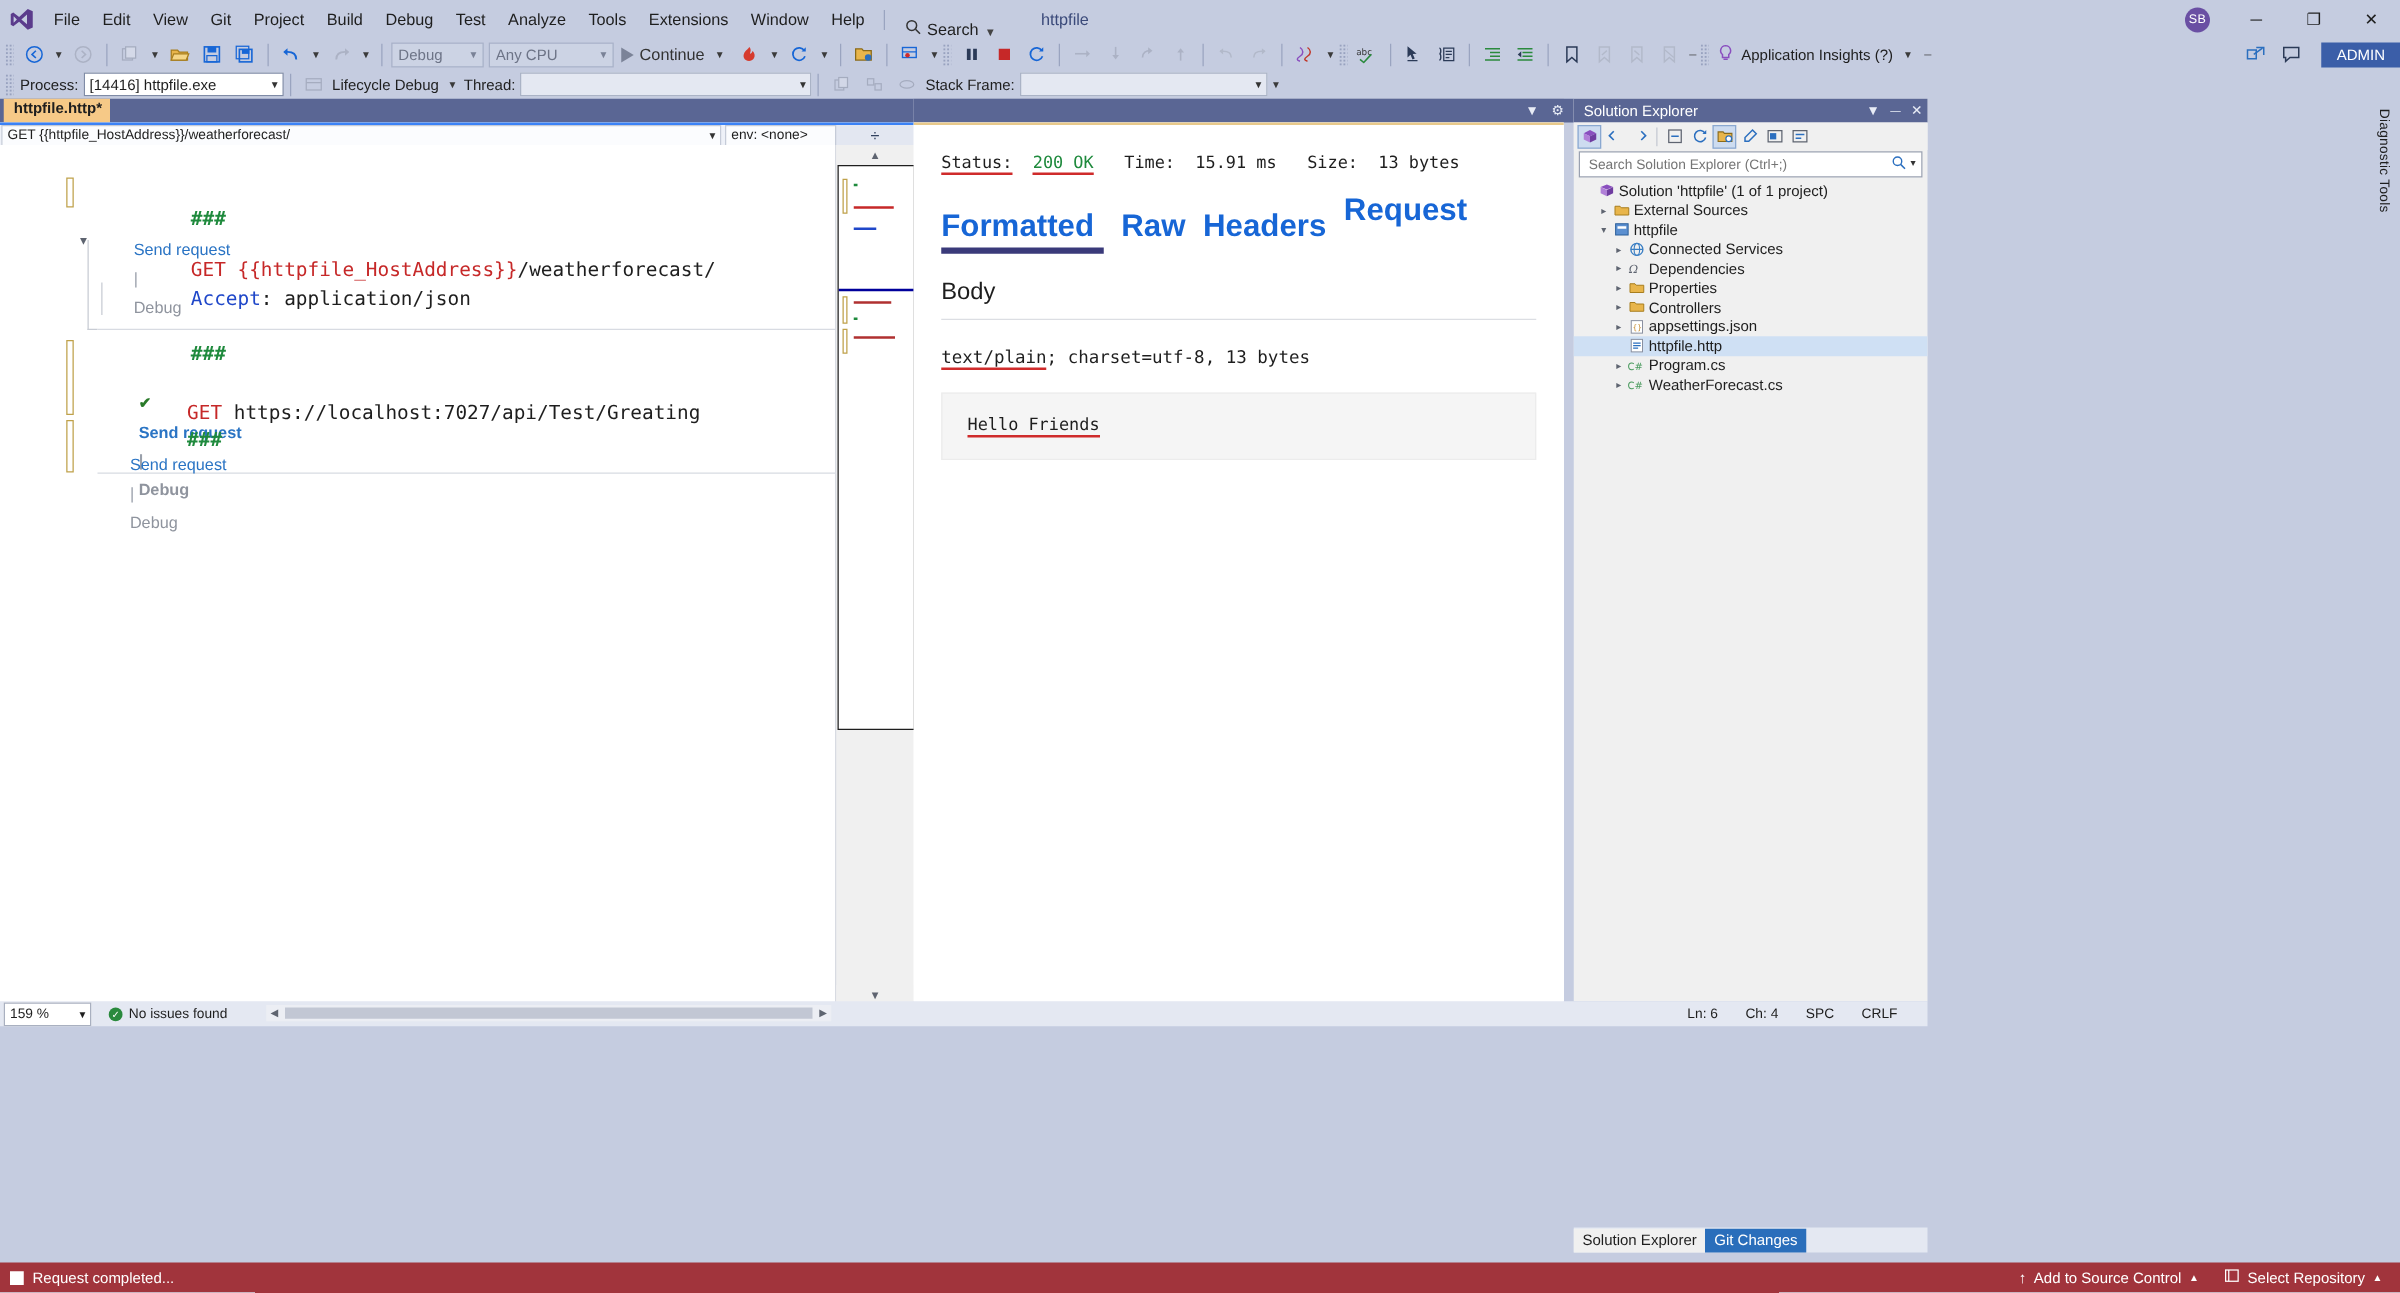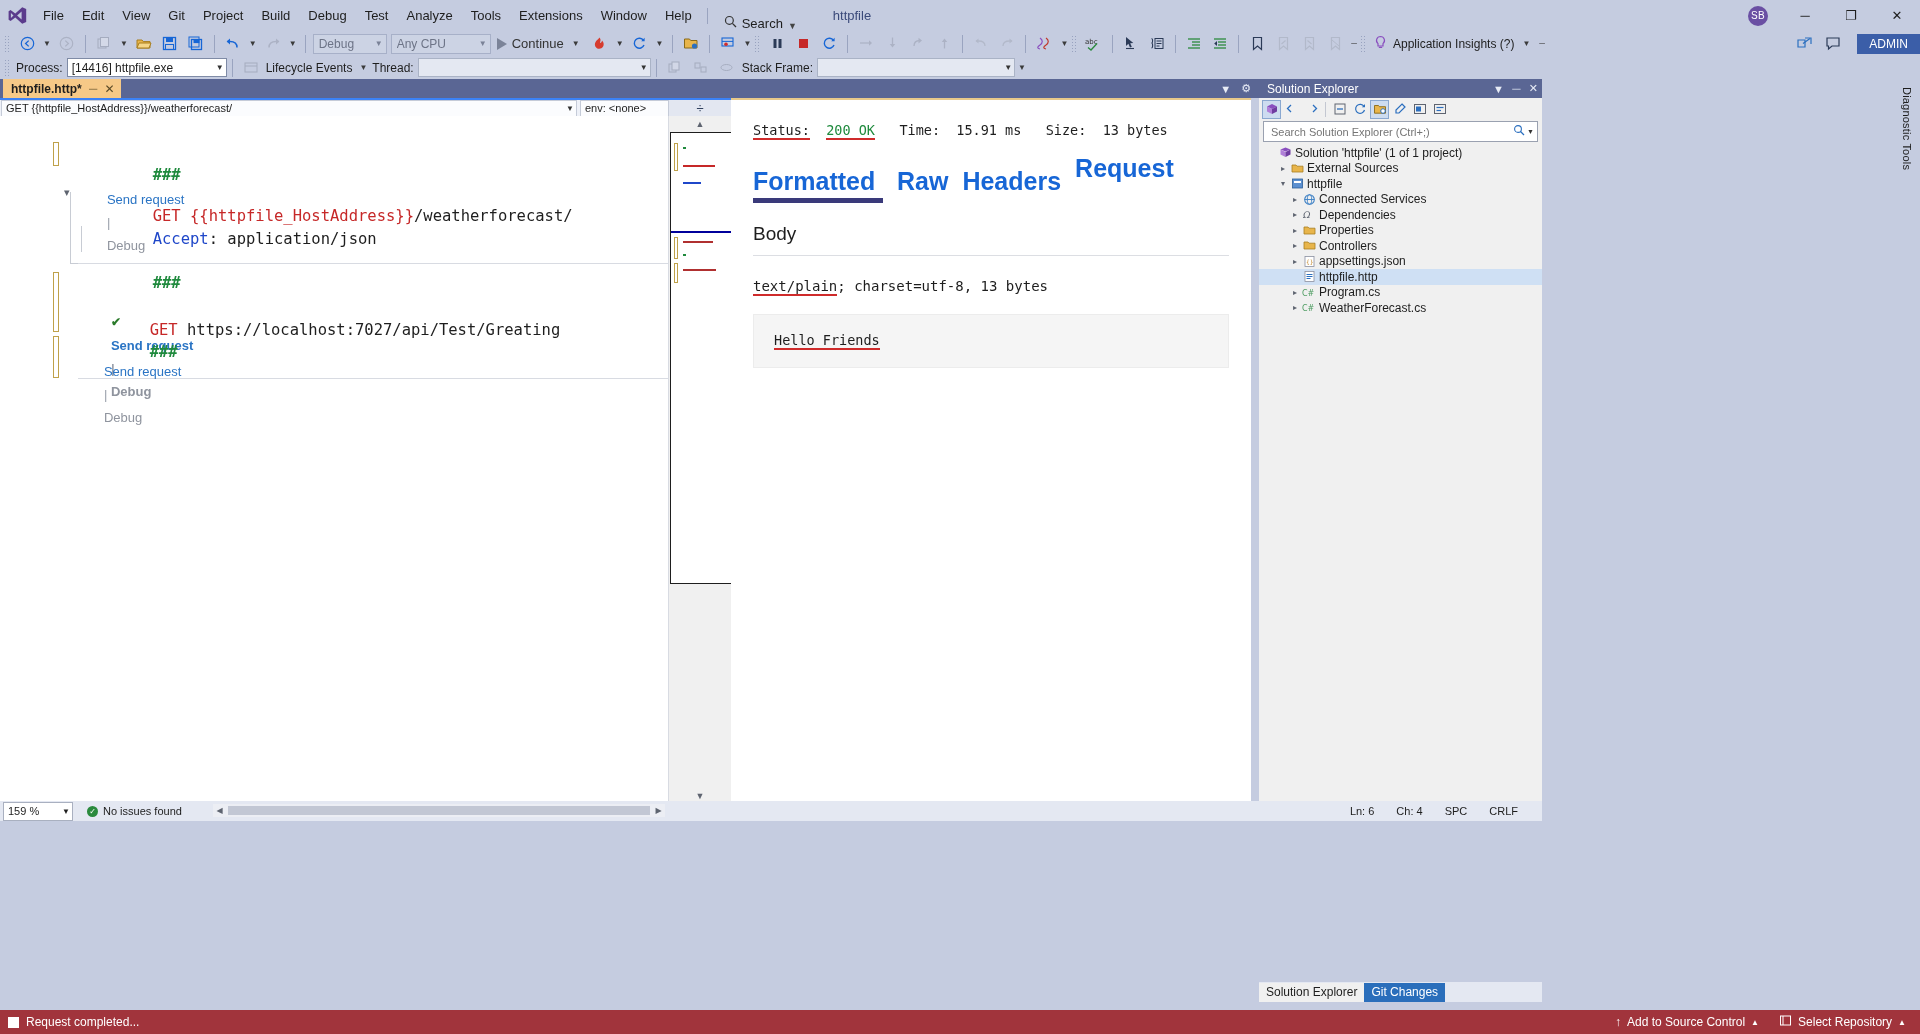--- a/index.html
+++ b/index.html
@@ -73,21 +73,21 @@
   }
   .t2combo .cc{font-size:8px;color:#333;margin-left:6px;}
   .t2combo.dis{background:#e4e8f2;border-color:#aab3c6;color:#8b93a6;}
 
   
   .tabstrip{
     position:absolute;left:0;top:79px;width:1251px;height:19px;background:#5a6694;
   }
   .tab{
     position:absolute;left:3px;top:0;height:19px;background:#f6c987;
-    display:flex;align-items:center;padding:0 6px 0 8px;gap:7px;font-size:12px;color:#1e1e1e;
+    display:flex;align-items:center;padding:0 6px 0 8px;gap:7px;font-size:12px;color:#1e1e1e;flex-direction:column;
   }
   .tab .tlabel{font-weight:bold;}
   .tab .tpin{font-size:11px;color:#5a4a26;}
   .tab .tclose{font-size:12px;color:#5a4a26;}
 
   
   .editorwrap{
     position:absolute;left:0;top:98px;width:1251px;height:703px;background:#fff;
     border-top:2px solid #3b82f6;
   }
@@ -554,21 +554,21 @@
       <span>[14416] httpfile.exe</span>
       <span class="cc">▼</span>
     </div>
     <div class="tb-sep"></div>
     <div class="tbtn dis">
       <svg width="14" height="13" viewBox="0 0 14 13">
           <rect x="1" y="2" width="12" height="9" fill="none" stroke="#7a8193" stroke-width="1"></rect>
           <line x1="1" y1="5" x2="13" y2="5" stroke="#7a8193" stroke-width="1"></line>
         </svg>
     </div>
-    <span class="t2label">Lifecycle Events</span>
+    <span class="t2label">Lifecycle Debug</span>
     <span class="tcaret">▼</span>
     <span class="t2label">Thread:</span>
     <div class="t2combo dis" style="width:225px">
       <span></span>
       <span class="cc">▼</span>
     </div>
     <div class="tb-sep"></div>
     <div class="tbtn dis">
       <svg width="13" height="13" viewBox="0 0 13 13">
           <rect x="1" y="3" width="7" height="8" fill="none" stroke="#7a8193" stroke-width="1"></rect>

